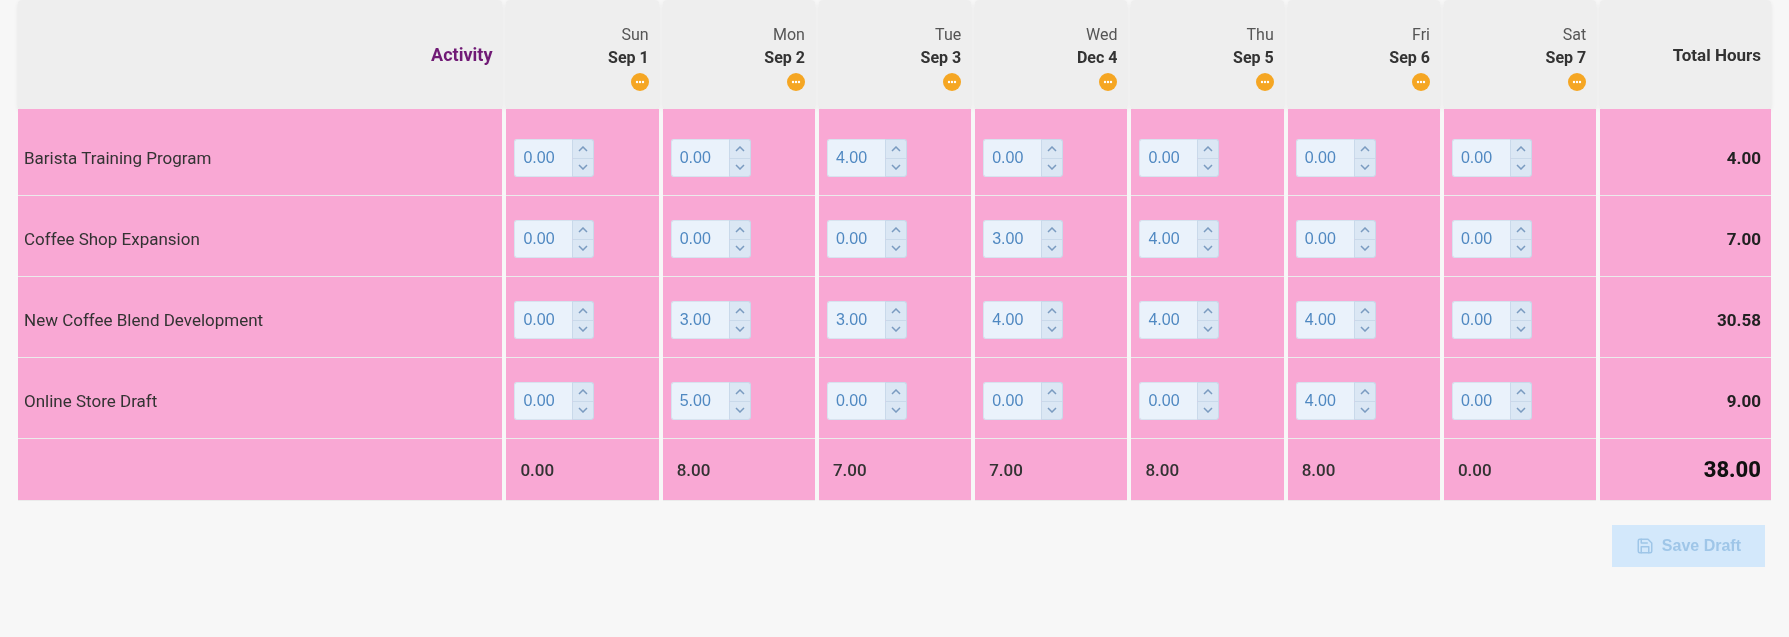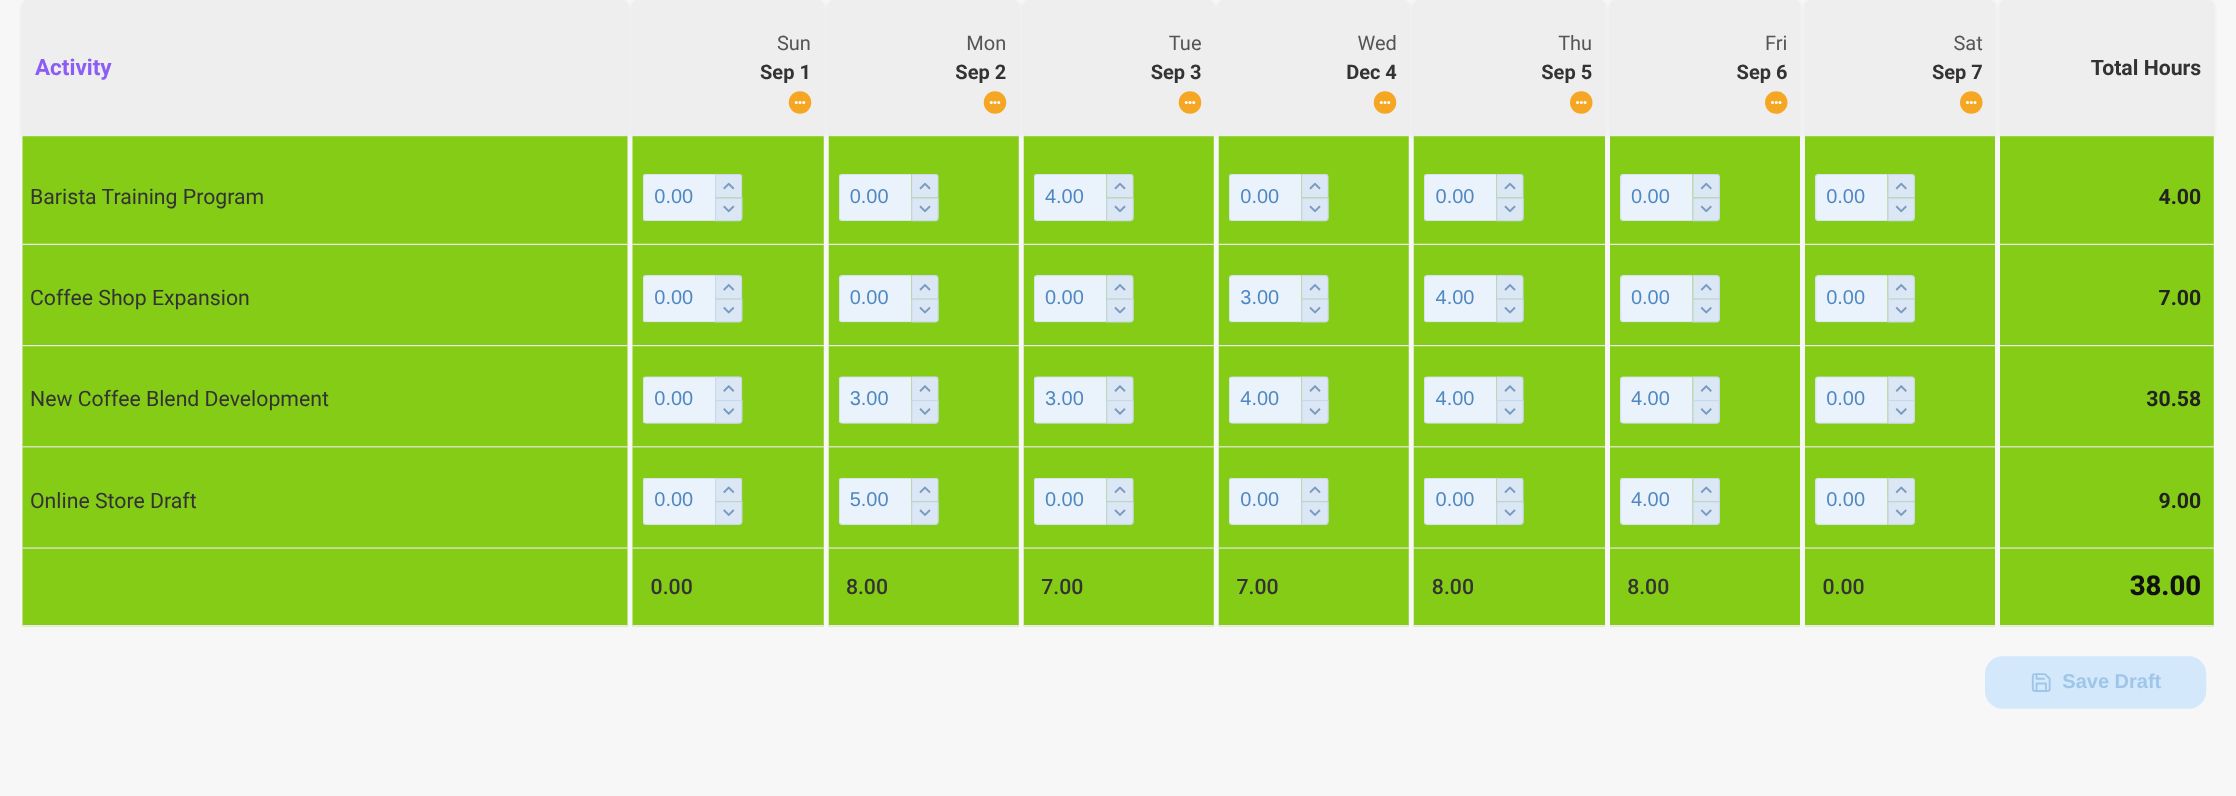--- a/index.html
+++ b/index.html
@@ -21,24 +21,24 @@
   .timesheet-table th {
     background: #eeeeee;
     border-radius: 4px;
     padding: 18px 10px 12px 10px;
     font-weight: 400;
     color: #444;
     vertical-align: middle;
     box-shadow: 0 2px 4px rgba(0,0,0,0.08);
   }
   .timesheet-table th.activity-head {
-    text-align: left;
+    text-align: right;
     font-size: 18px;
     font-weight: 700;
-    color: #8b5cf6;
+    color: #701a75;
     width: 420px;
     padding: 44px 10px;
   }
   .timesheet-table th.day-head {
     text-align: right;
     width: 132px;
   }
   .day-name {
     color: #555;
     font-size: 16px;
@@ -66,21 +66,21 @@
     font-weight: 700;
     color: #333;
     width: 148px;
     padding: 44px 10px;
   }
 
   .timesheet-table td {
     padding: 24px 8px 18px 8px;
     border-bottom: 1px solid #ebebeb;
     vertical-align: middle;
-    background: #84cc16;
+    background: #f9a8d4;
   }
   .timesheet-table tbody tr:first-child td {
     padding-top: 30px;
   }
   .activity-cell {
     font-size: 17px;
     color: #333;
     padding-left: 6px !important;
   }
   .day-cell { text-align: left; }
@@ -159,22 +159,22 @@
     display: flex;
     justify-content: flex-end;
     gap: 16px;
     margin-top: 24px;
     padding-right: 10px;
   }
   .btn {
     display: inline-flex;
     align-items: center;
     gap: 8px;
-    padding: 12px 36px;
-    border-radius: 14px;
+    padding: 12px 24px;
+    border-radius: 0;
     font-size: 16px;
     font-weight: 700;
     border: none;
     cursor: pointer;
   }
   .btn-light {
     background: #d3e8fb;
     color: #9fc6e8;
   }
   .btn-primary {

